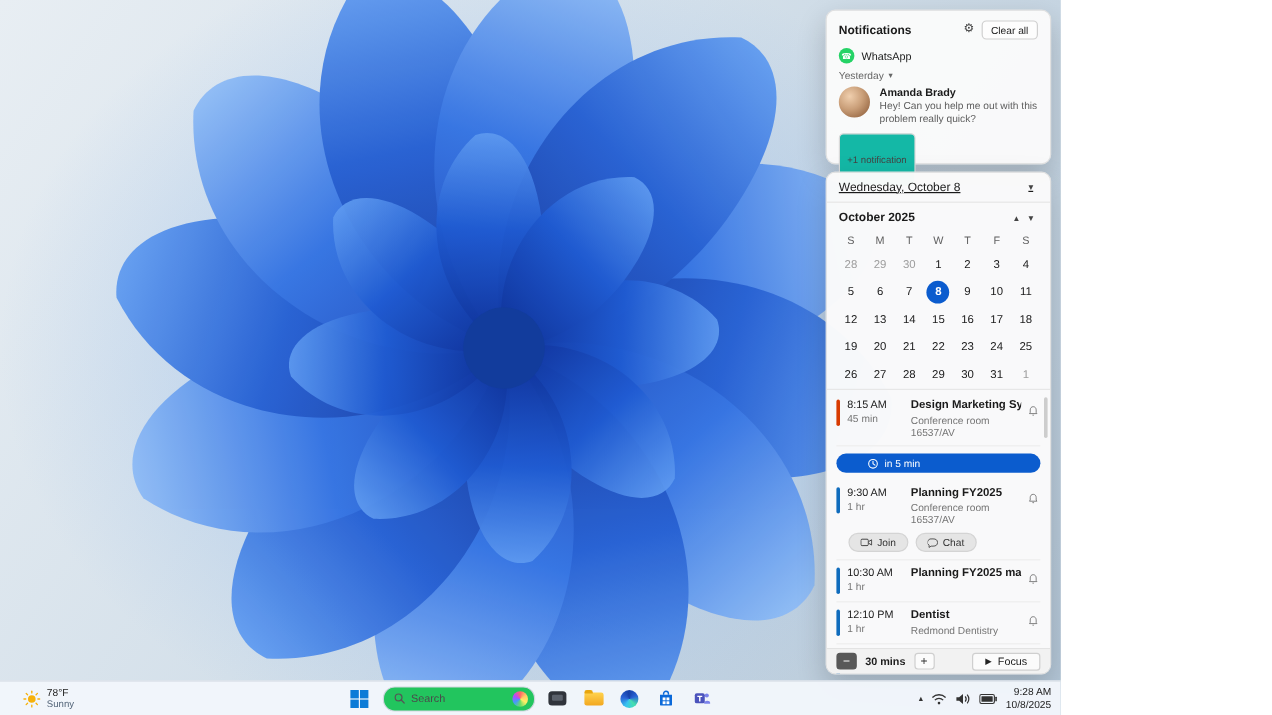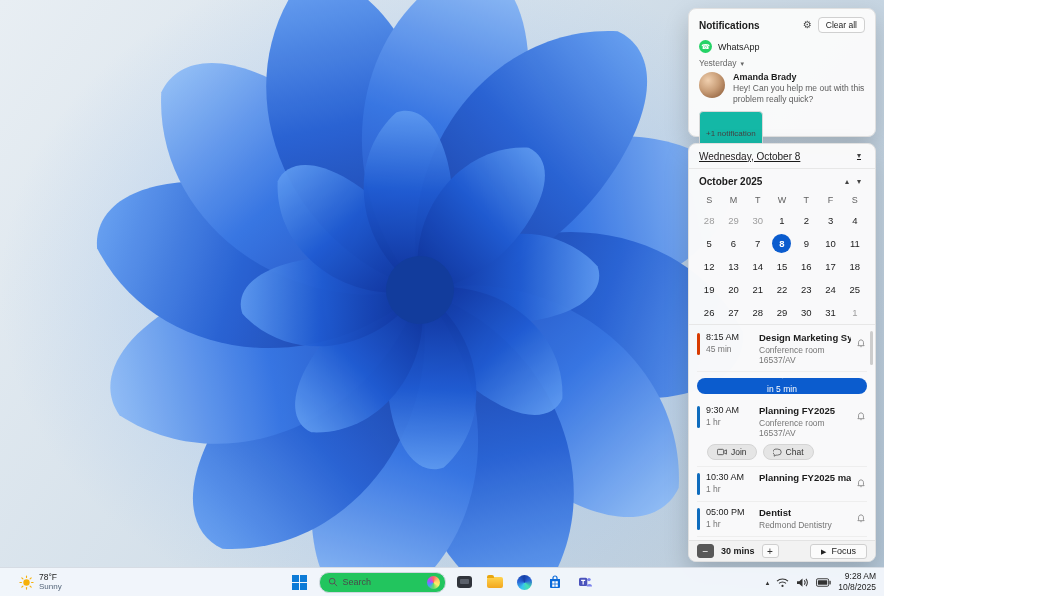--- a/index.html
+++ b/index.html
@@ -56,21 +56,21 @@
   .ev-t{font-size:9px;color:#1b1b1b;}
   .ev-d{font-size:8.5px;color:#757575;margin-top:2px;}
   .ev-main{flex:1;min-width:0;}
   .ev-title{font-size:9.5px;font-weight:700;white-space:nowrap;overflow:hidden;}
   .ev-loc{font-size:8.5px;color:#757575;margin-top:2px;}
   .ev-bell{padding-top:2px;padding-right:2px;}
   .ev-actions{display:flex;gap:6px;margin:6px 0 0 10px;}
   .act-btn{display:inline-flex;align-items:center;gap:4px;font-size:8.5px;color:#333;background:#e5e5e5;
     border:1px solid #d4d4d4;border-radius:10px;padding:2px 9px;}
   .banner{display:flex;align-items:center;gap:5px;background:var(--accent);color:#fff;border-radius:10px;
-    height:16px;padding:0 9px;margin:6px 0;font-size:8.5px;flex-direction:column;}
+    height:16px;padding:0 26px;margin:6px 0;font-size:8.5px;}
   .focus-bar{position:absolute;left:0;right:0;bottom:0;height:20px;background:#f2f2f2;border-top:1px solid #e3e3e3;
     border-radius:0 0 8px 8px;display:flex;align-items:center;gap:7px;padding:0 8px;z-index:4;}
   .fm-btn{width:17px;height:14px;display:flex;align-items:center;justify-content:center;font-size:10px;
     border-radius:3px;border:1px solid #cfcfcf;background:#fbfbfb;color:#333;padding:0;}
   .fm-btn.dark{background:#585858;color:#fff;border-color:#585858;}
   .fm-dur{font-size:9px;font-weight:700;}
   .focus-btn{display:inline-flex;align-items:center;gap:5px;height:15px;padding:0 10px;font-size:9px;
     border:1px solid #cfcfcf;border-radius:3px;background:#fbfbfb;color:#222;}
   .play{font-size:7px;line-height:1;}
 
@@ -305,21 +305,21 @@
             <span class="ev-bell"><svg width="8" height="9" viewBox="0 0 10 11">
                 <path d="M5 1 C3.1 1 1.9 2.5 1.9 4.4 V7 L1.1 8.2 h7.8 L8.1 7 V4.4 C8.1 2.5 6.9 1 5 1 z" fill="none" stroke="#6f6f6f" stroke-width="0.9"></path>
                 <path d="M4 9.3 a1 1 0 0 0 2 0" fill="#6f6f6f"></path>
               </svg></span>
           </div>
         </div>
         <div class="event">
           <div class="ev-top">
             <span class="ev-bar" style="background: rgb(15, 108, 189);"></span>
             <div class="ev-time">
-              <div class="ev-t">05:00 PM</div>
+              <div class="ev-t">12:10 PM</div>
               <div class="ev-d">1 hr</div>
             </div>
             <div class="ev-main">
               <div class="ev-title">Dentist</div>
               <div class="ev-loc">Redmond Dentistry</div>
             </div>
             <span class="ev-bell"><svg width="8" height="9" viewBox="0 0 10 11">
                 <path d="M5 1 C3.1 1 1.9 2.5 1.9 4.4 V7 L1.1 8.2 h7.8 L8.1 7 V4.4 C8.1 2.5 6.9 1 5 1 z" fill="none" stroke="#6f6f6f" stroke-width="0.9"></path>
                 <path d="M4 9.3 a1 1 0 0 0 2 0" fill="#6f6f6f"></path>
               </svg></span>

